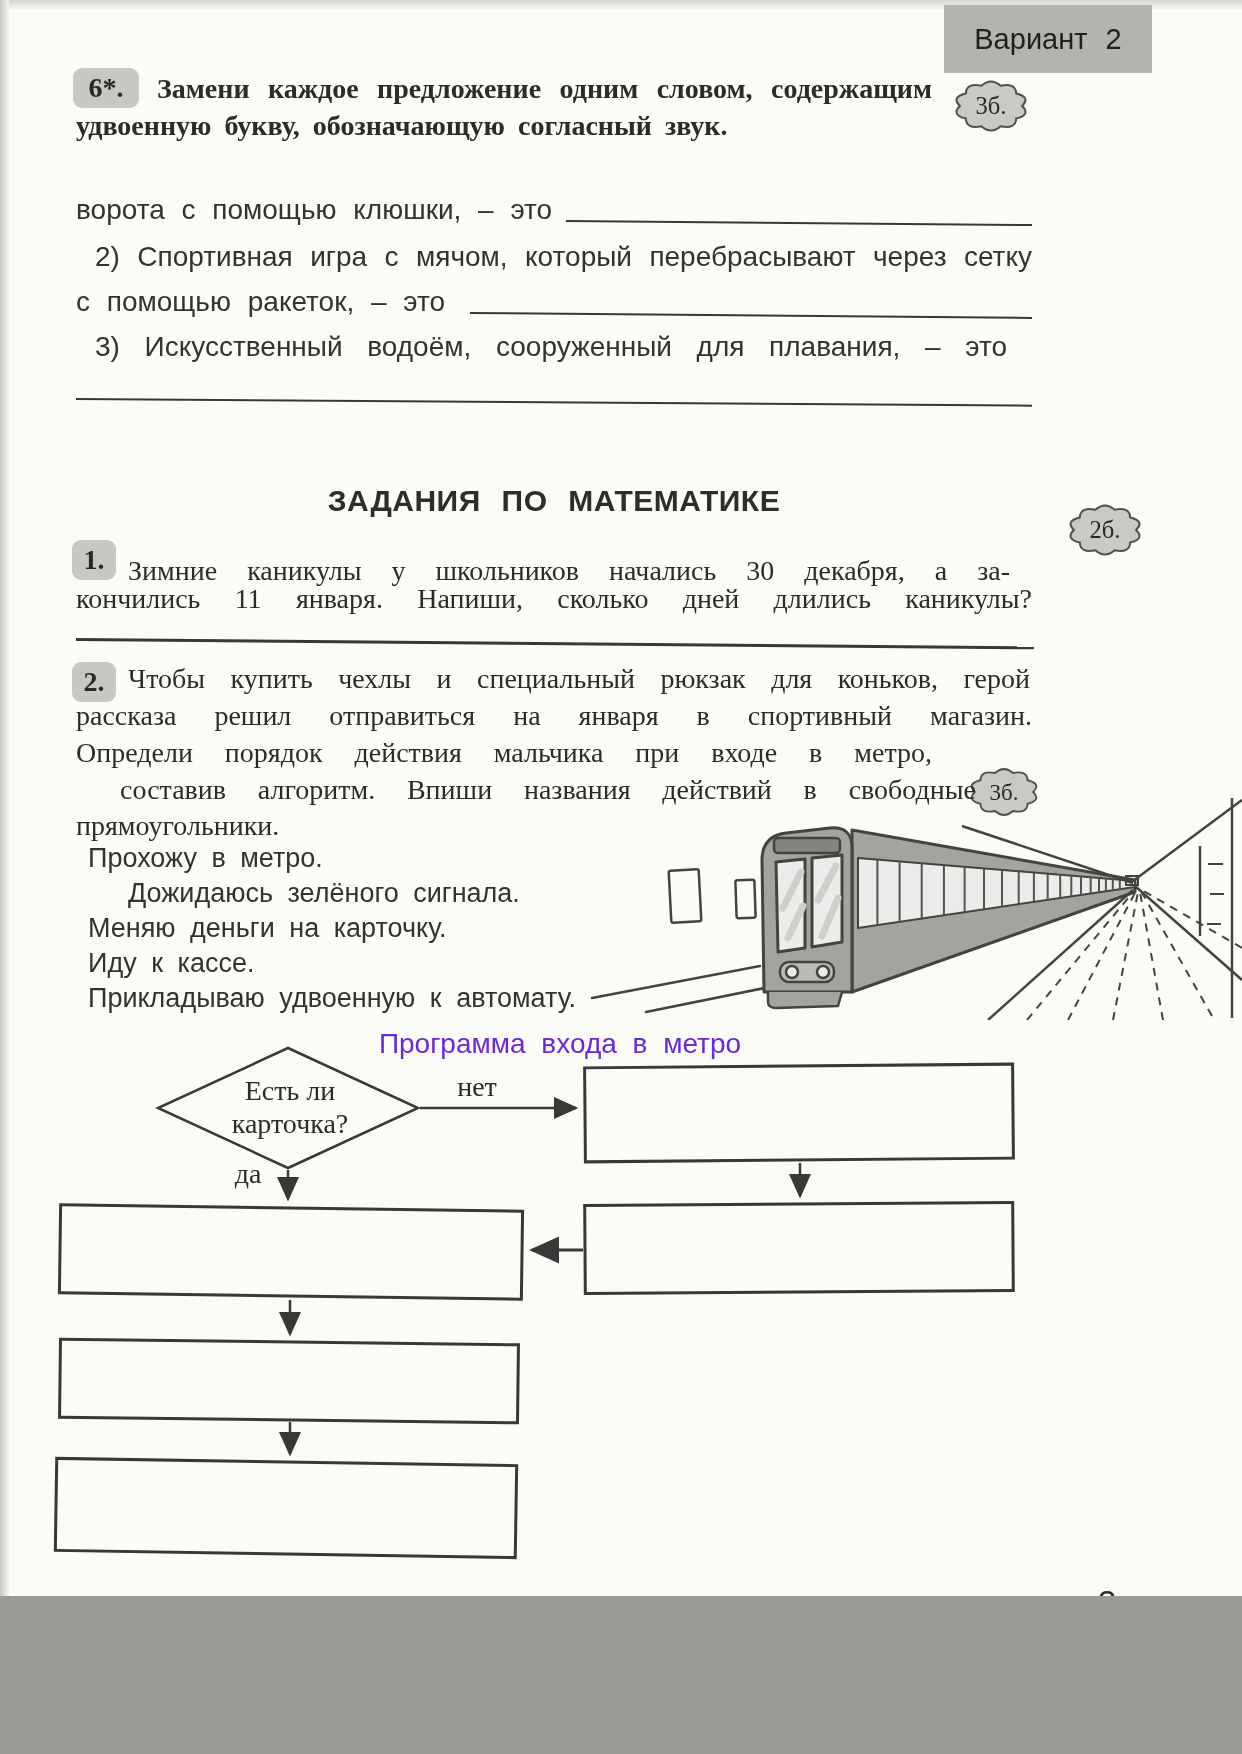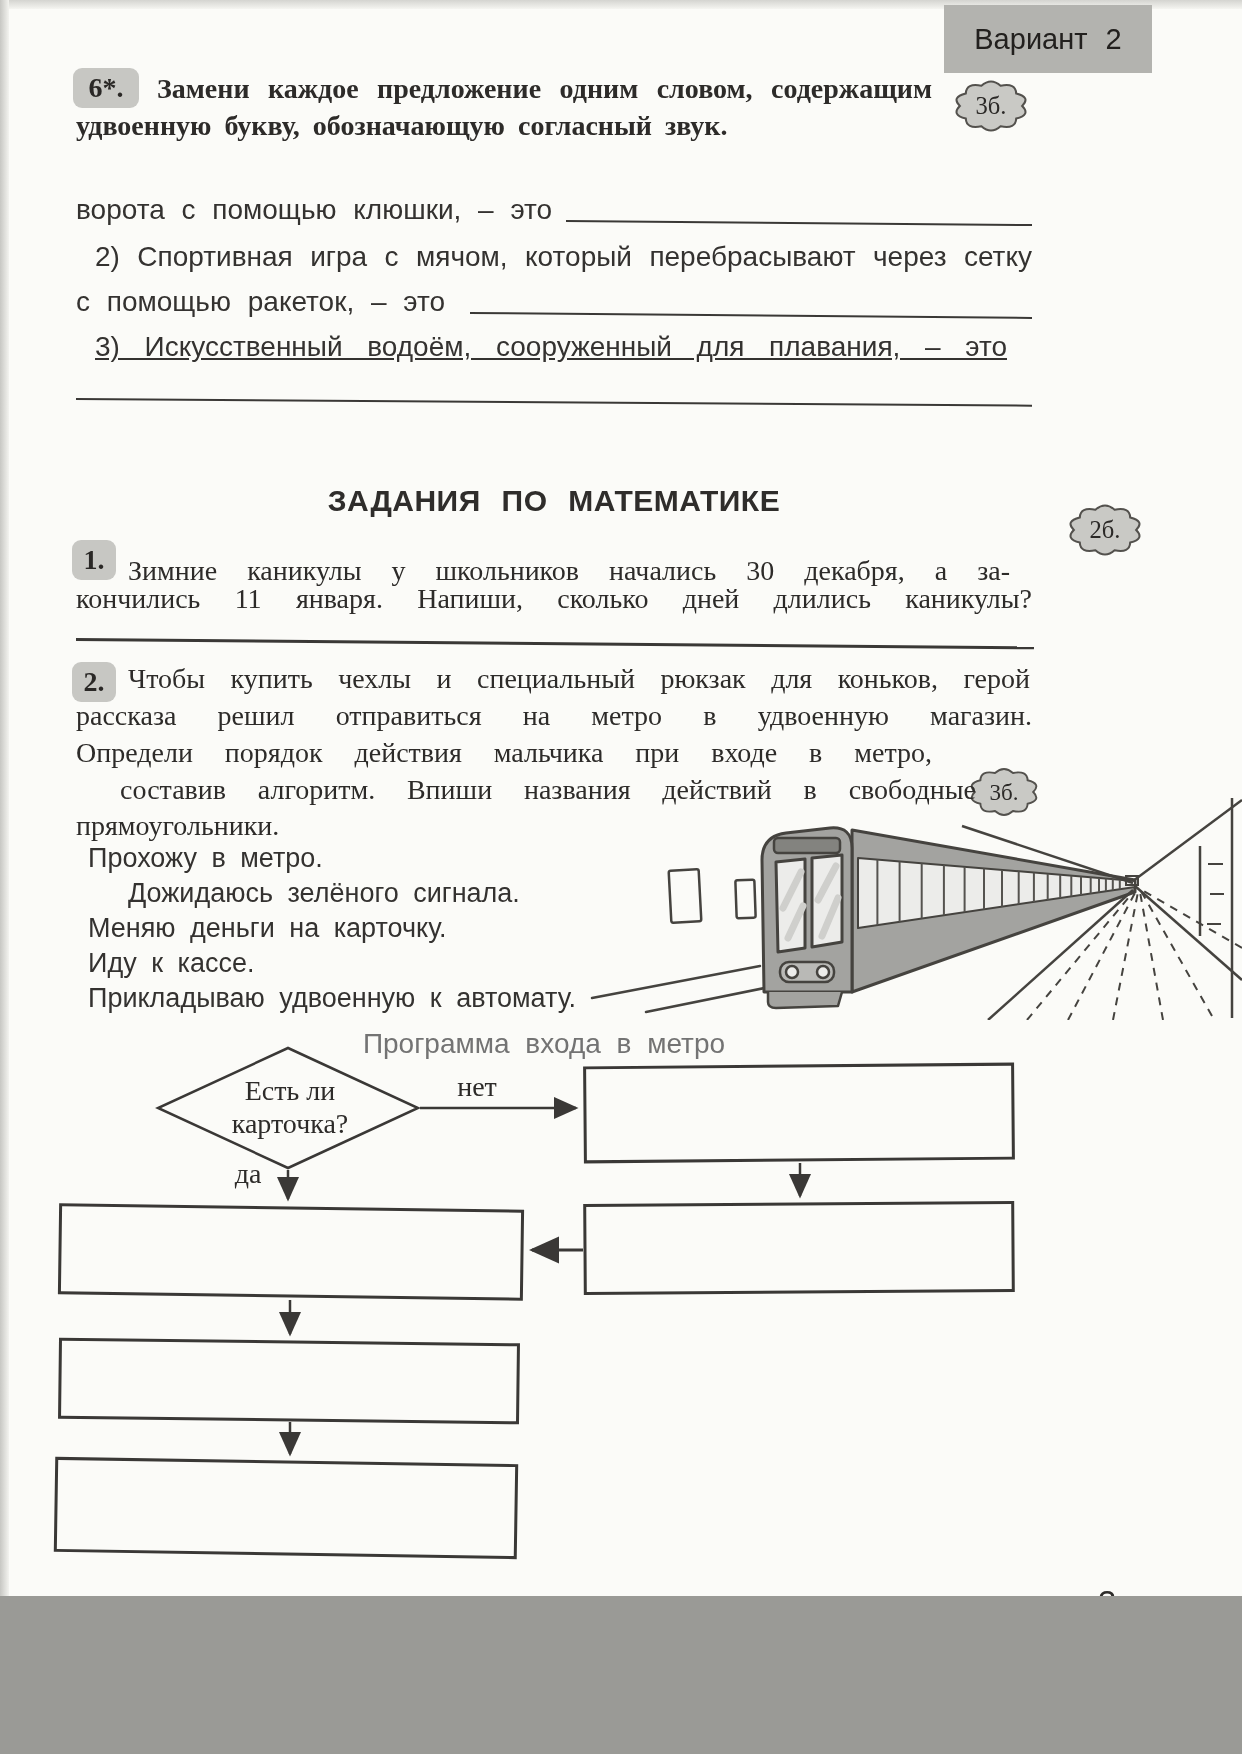--- a/index.html
+++ b/index.html
@@ -24,22 +24,22 @@
             background:linear-gradient(#969a94,#c8cdc7 30%,#ced3cd 65%,#b7bcb6);}
   .scancorner{right:0;top:1674px;width:13px;height:80px;background:#222220;}
   .variant{left:944px;top:5px;width:208px;height:68px;background:#b3b3af;color:#22201e;
            font-family:"Liberation Sans",sans-serif;font-size:29px;line-height:68px;
            text-align:center;word-spacing:10px;}
   .heading{left:76px;top:484px;width:956px;text-align:center;font-family:"Liberation Sans",sans-serif;
            font-weight:bold;font-size:30px;color:#2f2d2b;word-spacing:12px;letter-spacing:.5px;}
   .action{position:absolute;left:88px;font-family:"Liberation Sans",sans-serif;font-size:27px;
           color:#343230;word-spacing:7px;white-space:nowrap;}
   .sansline{font-family:"Liberation Sans",sans-serif;color:#343230;}
-  .fc-title{left:244px;top:1028px;width:600px;text-align:center;font-family:"Liberation Sans",sans-serif;
-            font-size:28px;color:#737373;word-spacing:8px;}
+  .fc-title{left:260px;top:1028px;width:600px;text-align:center;font-family:"Liberation Sans",sans-serif;
+            font-size:28px;color:#6d28d9;word-spacing:8px;}
   .pagenum{left:1098px;top:1584px;font-family:"Liberation Sans",sans-serif;font-size:33px;color:#2e2c2a;}
   svg text.fcserif{font-family:"Liberation Serif",serif;font-size:28px;fill:#2d2b29;}
 </style>
 </head>
 <body>
 
 <div id="page">
 
   <div class="abs edgeT"></div>
   <div class="abs edgeL"></div>
@@ -58,41 +58,41 @@
   <div class="abs bserif line28 jus" style="left:157px;top:72px;width:775px;">Замени каждое предложение одним словом, содержащим</div>
   <div class="abs bserif line28 nowrap" style="left:76px;top:110px;word-spacing:6px;">удвоенную букву, обозначающую согласный звук.</div>
 
   <div class="abs sansline line28 nowrap" style="left:76px;top:194px;word-spacing:9px;">ворота с помощью клюшки, – это</div>
   <div class="blank" style="left:566px;top:190px;width:466px;height:30px;transform:rotate(.5deg);"></div>
 
   <div class="abs sansline line28 jus" style="left:95px;top:240px;width:937px;">2) Спортивная игра с мячом, который перебрасывают через сетку</div>
   <div class="abs sansline line28 nowrap" style="left:76px;top:286px;word-spacing:9px;">с помощью ракеток, – это</div>
   <div class="blank" style="left:470px;top:282px;width:562px;height:30px;transform:rotate(.5deg);"></div>
 
-  <div class="abs sansline line28 jus" style="left:95px;top:330px;width:912px;text-decoration:underline;">3) Искусственный водоём, сооруженный для плавания, – это</div>
+  <div class="abs sansline line28 jus" style="left:95px;top:330px;width:912px;">3) Искусственный водоём, сооруженный для плавания, – это</div>
   <div class="blank" style="left:76px;top:366px;width:956px;height:32px;transform:rotate(.4deg);"></div>
 
   <div class="abs heading">ЗАДАНИЯ ПО МАТЕМАТИКЕ</div>
 
   <div class="numbadge" style="left:72px;top:540px;width:44px;">1.</div>
   <svg class="cloud" style="left:1062px;top:498px;" width="86" height="64" viewBox="-4 -6 98 78">
     <path d="M83,33 Q93.8,43.8 75.7,48.3 Q75.2,61.4 56.7,57.7 Q45,68.1 33.3,57.7 Q14.8,61.4 14.3,48.3 Q-3.8,43.8 7,33 Q-3.8,22.2 14.3,17.7 Q14.8,4.6 33.3,8.3 Q45,-2.1 56.7,8.3 Q75.2,4.6 75.7,17.7 Q93.8,22.2 83,33 Z" fill="#c9c9c5" stroke="#53514d" stroke-width="2.5"></path>
     <text x="45" y="43" text-anchor="middle">2б.</text>
   </svg>
   <div class="abs serif line28 jus" style="left:128px;top:554px;width:882px;">Зимние каникулы у школьников начались 30 декабря, а за-</div>
   <div class="abs serif line28 jus" style="left:76px;top:582px;width:956px;">кончились 11 января. Напиши, сколько дней длились каникулы?</div>
   <div class="blank" style="left:76px;top:608px;width:958px;height:30px;border-bottom-width:3px;transform:rotate(.5deg);"></div>
 
   <div class="numbadge" style="left:72px;top:662px;width:44px;">2.</div>
   <svg class="cloud" style="left:964px;top:762px;" width="80" height="60" viewBox="-4 -6 98 78">
     <path d="M83,33 Q93.8,43.8 75.7,48.3 Q75.2,61.4 56.7,57.7 Q45,68.1 33.3,57.7 Q14.8,61.4 14.3,48.3 Q-3.8,43.8 7,33 Q-3.8,22.2 14.3,17.7 Q14.8,4.6 33.3,8.3 Q45,-2.1 56.7,8.3 Q75.2,4.6 75.7,17.7 Q93.8,22.2 83,33 Z" fill="#c9c9c5" stroke="#53514d" stroke-width="2.5"></path>
     <text x="45" y="43" text-anchor="middle">3б.</text>
   </svg>
   <div class="abs serif line28 jus" style="left:128px;top:662px;width:902px;">Чтобы купить чехлы и специальный рюкзак для коньков, герой</div>
-  <div class="abs serif line28 jus" style="left:76px;top:699px;width:956px;">рассказа решил отправиться на метро в удвоенную магазин.</div>
+  <div class="abs serif line28 jus" style="left:76px;top:699px;width:956px;">рассказа решил отправиться на января в спортивный магазин.</div>
   <div class="abs serif line28 jus" style="left:76px;top:736px;width:856px;">Определи порядок действия мальчика при входе в метро,</div>
   <div class="abs serif line28 jus" style="left:76px;top:773px;width:856px;margin-left:44px;">составив алгоритм. Впиши названия действий в свободные</div>
   <div class="abs serif line28 nowrap" style="left:76px;top:810px;">прямоугольники.</div>
 
   <div class="action" style="top:843px;">Прохожу в метро.</div>
   <div class="action" style="top:878px;margin-left:40px;">Дожидаюсь зелёного сигнала.</div>
   <div class="action" style="top:913px;">Меняю деньги на карточку.</div>
   <div class="action" style="top:948px;">Иду к кассе.</div>
   <div class="action" style="top:983px;">Прикладываю удвоенную к автомату.</div>
 

